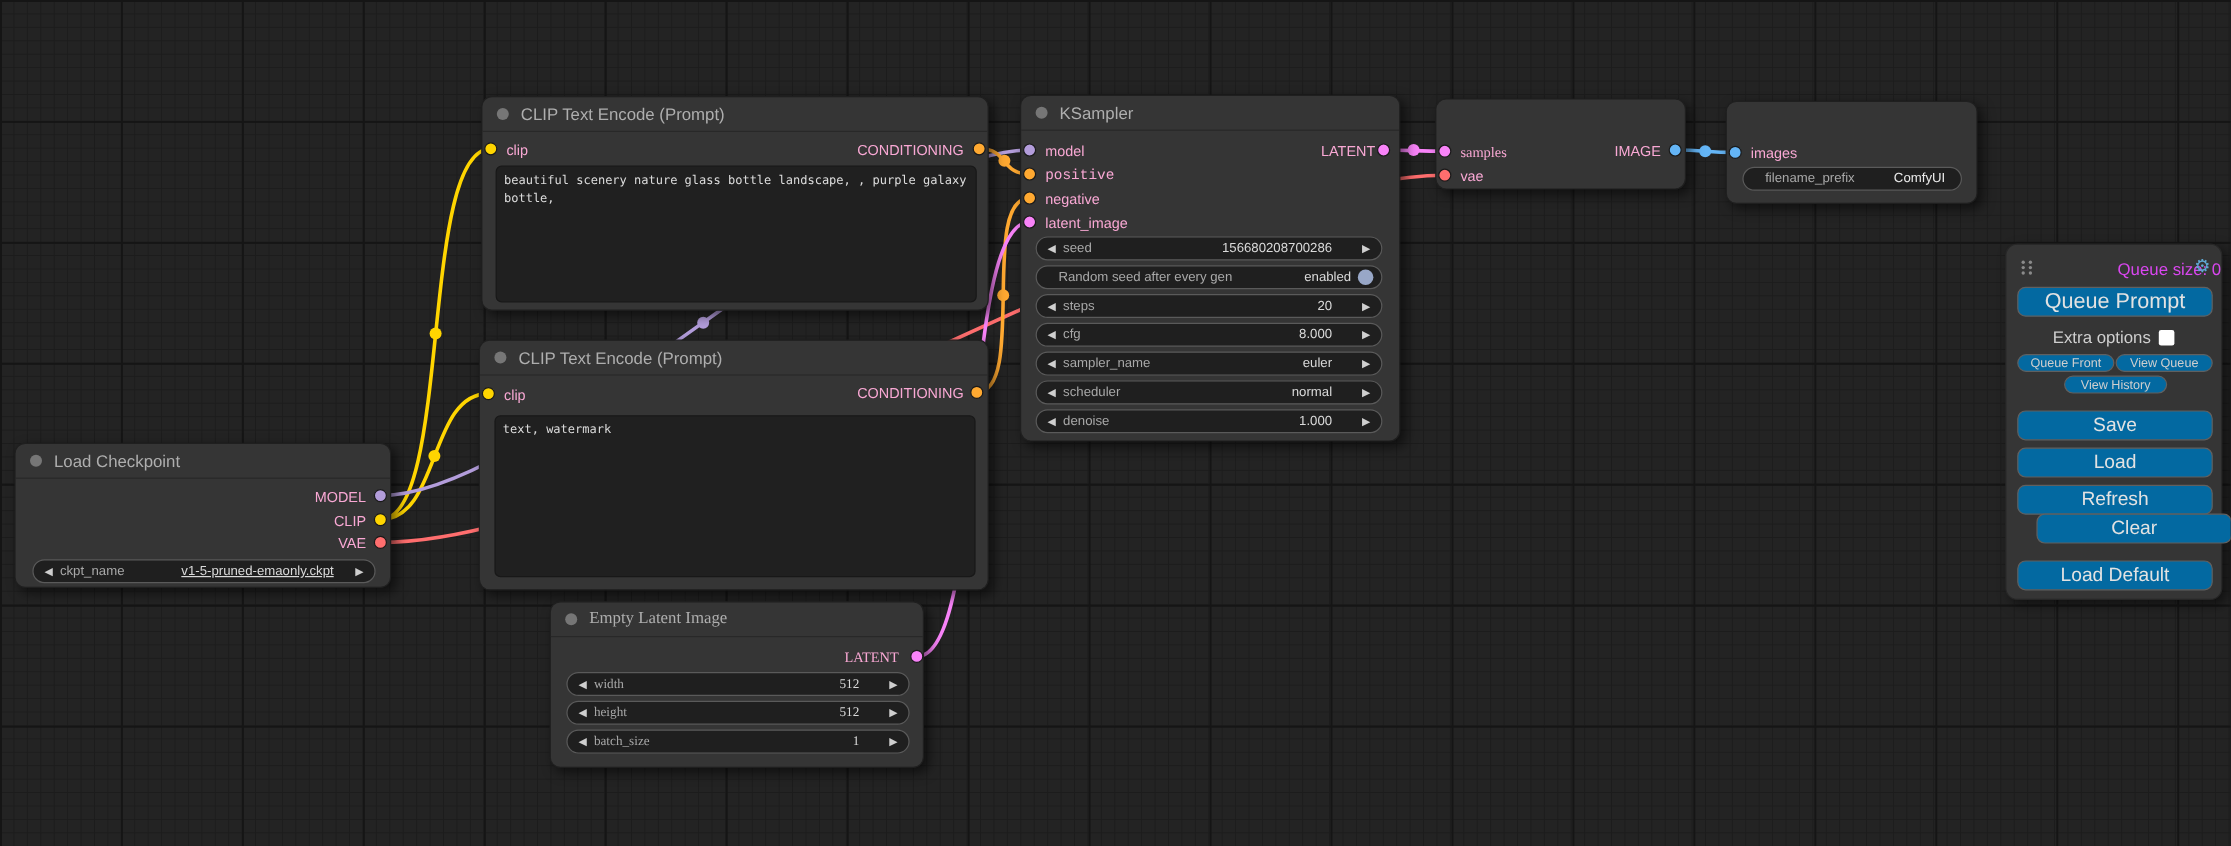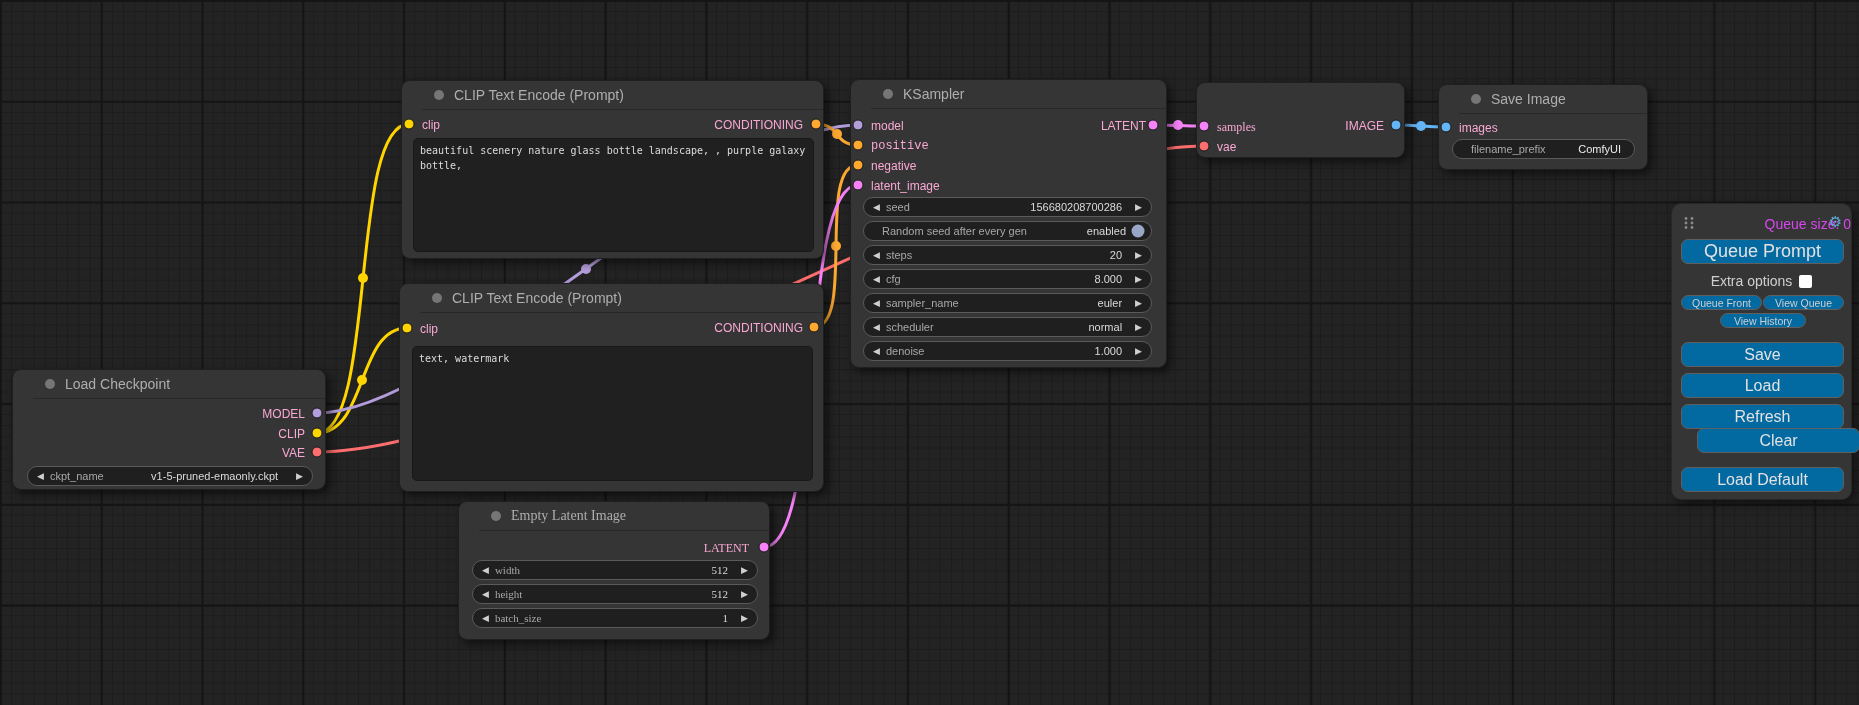--- a/index.html
+++ b/index.html
@@ -16,34 +16,34 @@
   }
   .layer{position:absolute;left:0;top:0;pointer-events:none;}
   .layer.wires{z-index:1;}
   .layer.dots{z-index:3;}
   .node{
     position:absolute;z-index:2;background:#353535;border:1px solid #1f1f1f;
     border-radius:9px;box-shadow:4px 4px 10px rgba(0,0,0,.55);box-sizing:border-box;
   }
   .node-title{
     height:28px;display:flex;align-items:center;gap:10px;padding:0 12px;
-    border-bottom:1px solid #282828;color:#aeaeae;font-size:14px;white-space:nowrap;margin-left:20px;
+    border-bottom:1px solid #282828;color:#aeaeae;font-size:14px;white-space:nowrap;
   }
   .tdot{width:10px;height:10px;border-radius:50%;background:#767676;flex:0 0 auto;}
   .slot{position:absolute;height:20px;line-height:20px;font-size:12px;color:#f9a8d4;white-space:nowrap;}
   .slot.in{left:20px;}
   .slot.out{right:20px;}
   .widget{
     position:absolute;height:20px;background:#1f1f1f;border:1px solid #5a5a5a;border-radius:11px;
     display:flex;align-items:center;font-size:11px;box-sizing:border-box;padding:0 9px;color:#a8a8a8;
   }
   .warr{color:#cfcfcf;font-size:9px;line-height:20px;flex:0 0 auto;}
   .wlabel{margin-left:6px;color:#a8a8a8;white-space:nowrap;}
   .wlabel.center{margin-left:9px;}
-  .wvalue{margin-left:auto;margin-right:13px;color:#dadada;white-space:nowrap;}
+  .wvalue{margin-left:auto;margin-right:25px;color:#dadada;white-space:nowrap;}
   .wtoggle{flex:0 0 auto;margin-right:-3px;}
   .prompt{
     position:absolute;background:#202020;border:1px solid #181818;border-radius:5px;
     color:#dcdcdc;font-family:"DejaVu Sans Mono",monospace;font-size:10px;line-height:1.5;
     padding:4px 6px;resize:none;box-sizing:border-box;outline:none;overflow:hidden;
   }
   .panel{
     position:absolute;left:1671px;top:203px;width:181px;height:297px;z-index:4;
     background:#353535;border:1px solid #272727;border-radius:10px;
     box-shadow:4px 4px 10px rgba(0,0,0,.5);box-sizing:border-box;
@@ -95,21 +95,21 @@
     <div class="node-title">
       <span class="tdot"></span>
       <span>Load Checkpoint</span>
     </div>
     <div class="slot out" style="top:34px;"><span>MODEL</span></div>
     <div class="slot out" style="top:54px;"><span>CLIP</span></div>
     <div class="slot out" style="top:73px;"><span>VAE</span></div>
     <div class="widget" style="left:14px;top:96px;width:286px;">
       <span class="warr">◀</span>
       <span class="wlabel">ckpt_name</span>
-      <span class="wvalue" style="margin-right:18px;">v1-5-pruned-emaonly.ckpt</span>
+      <span class="wvalue" style="margin-right:18px;text-decoration:underline;">v1-5-pruned-emaonly.ckpt</span>
       <span class="warr">▶</span>
     </div>
   </div>
 
   <div class="node" style="left:401px;top:80px;width:423px;height:179px;">
     <div class="node-title">
       <span class="tdot"></span>
       <span>CLIP Text Encode (Prompt)</span>
     </div>
     <div class="slot in" style="top:34px;"><span>clip</span></div>
@@ -209,24 +209,20 @@
     </div>
   </div>
 
   <div class="node" style="left:1196px;top:82px;width:209px;height:76px;">
     <div class="slot in" style="top:34px;font-family:Liberation Serif, serif;"><span>samples</span></div>
     <div class="slot in" style="top:54px;"><span>vae</span></div>
     <div class="slot out" style="top:33px;"><span>IMAGE</span></div>
   </div>
 
   <div class="node" style="left:1438px;top:84px;width:210px;height:86px;">
-    <div class="node-title">
-      <span class="tdot"></span>
-      <span>Save Image</span>
-    </div>
     <div class="slot in" style="top:33px;"><span>images</span></div>
     <div class="widget" style="left:13px;top:54px;width:183px;">
       <span class="wlabel center">filename_prefix</span>
       <span class="wvalue" style="margin-right:4px;color:#eaeaea;">ComfyUI</span>
     </div>
   </div>
 
   <svg class="layer dots" width="1859" height="705" viewBox="0 0 1859 705">
     <g stroke="#1a1a1a" stroke-width="1">
       <circle cx="317" cy="413" r="5" fill="#B39DDB"></circle>

